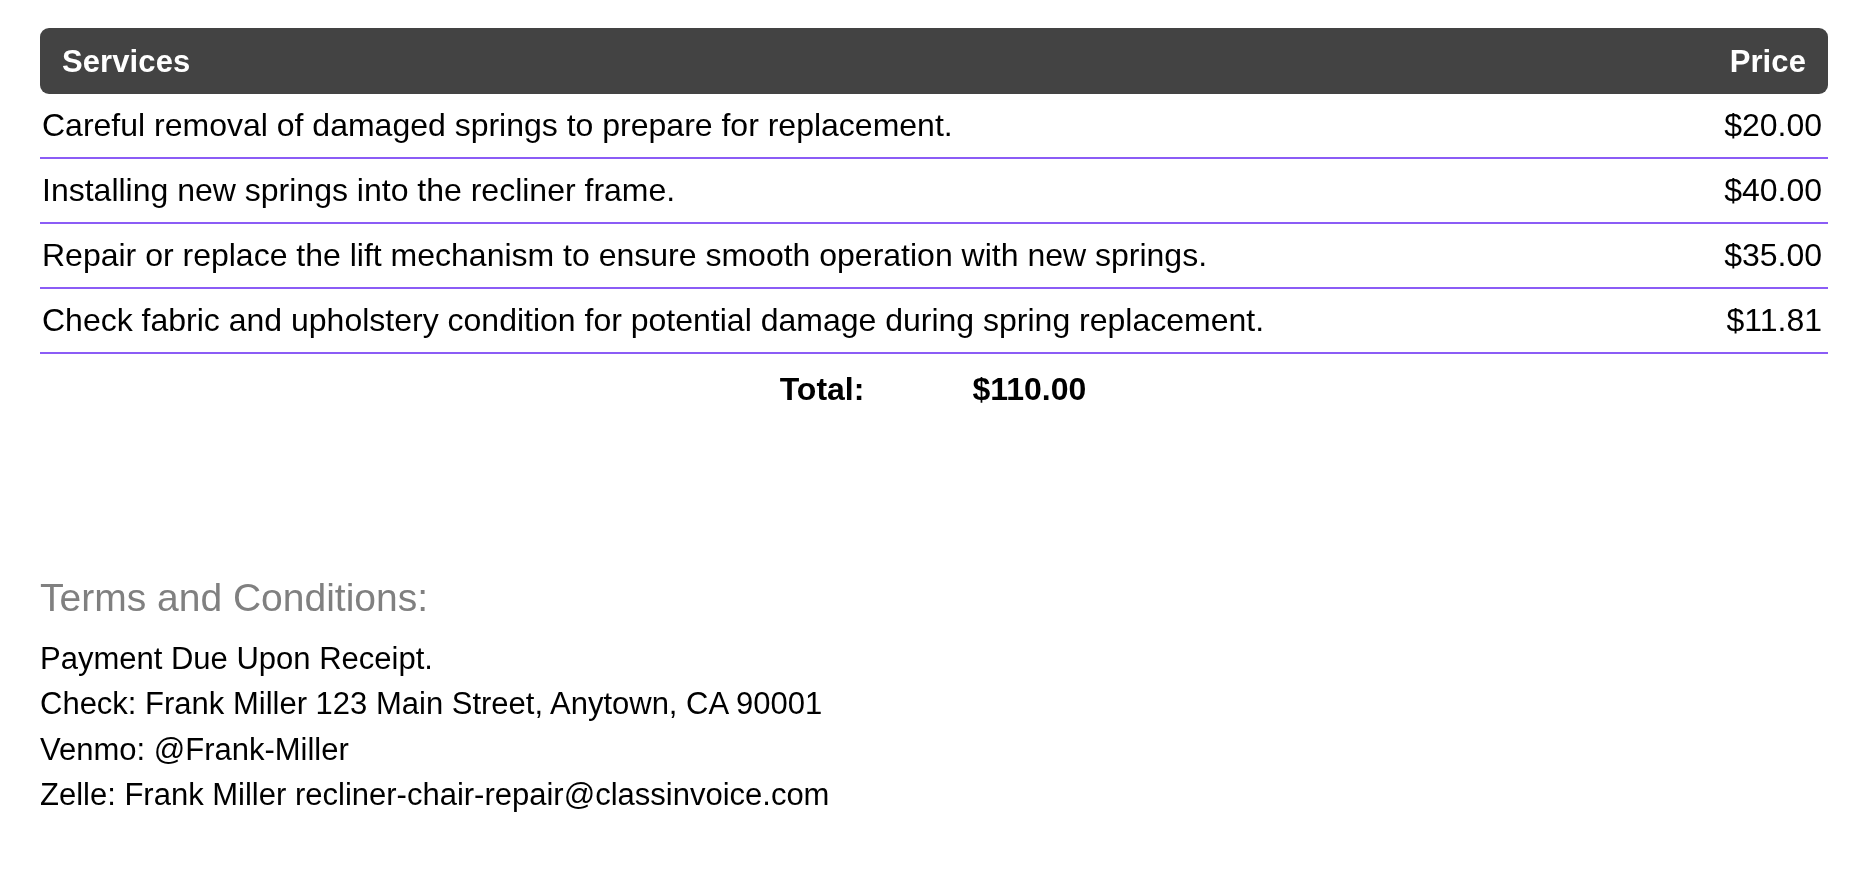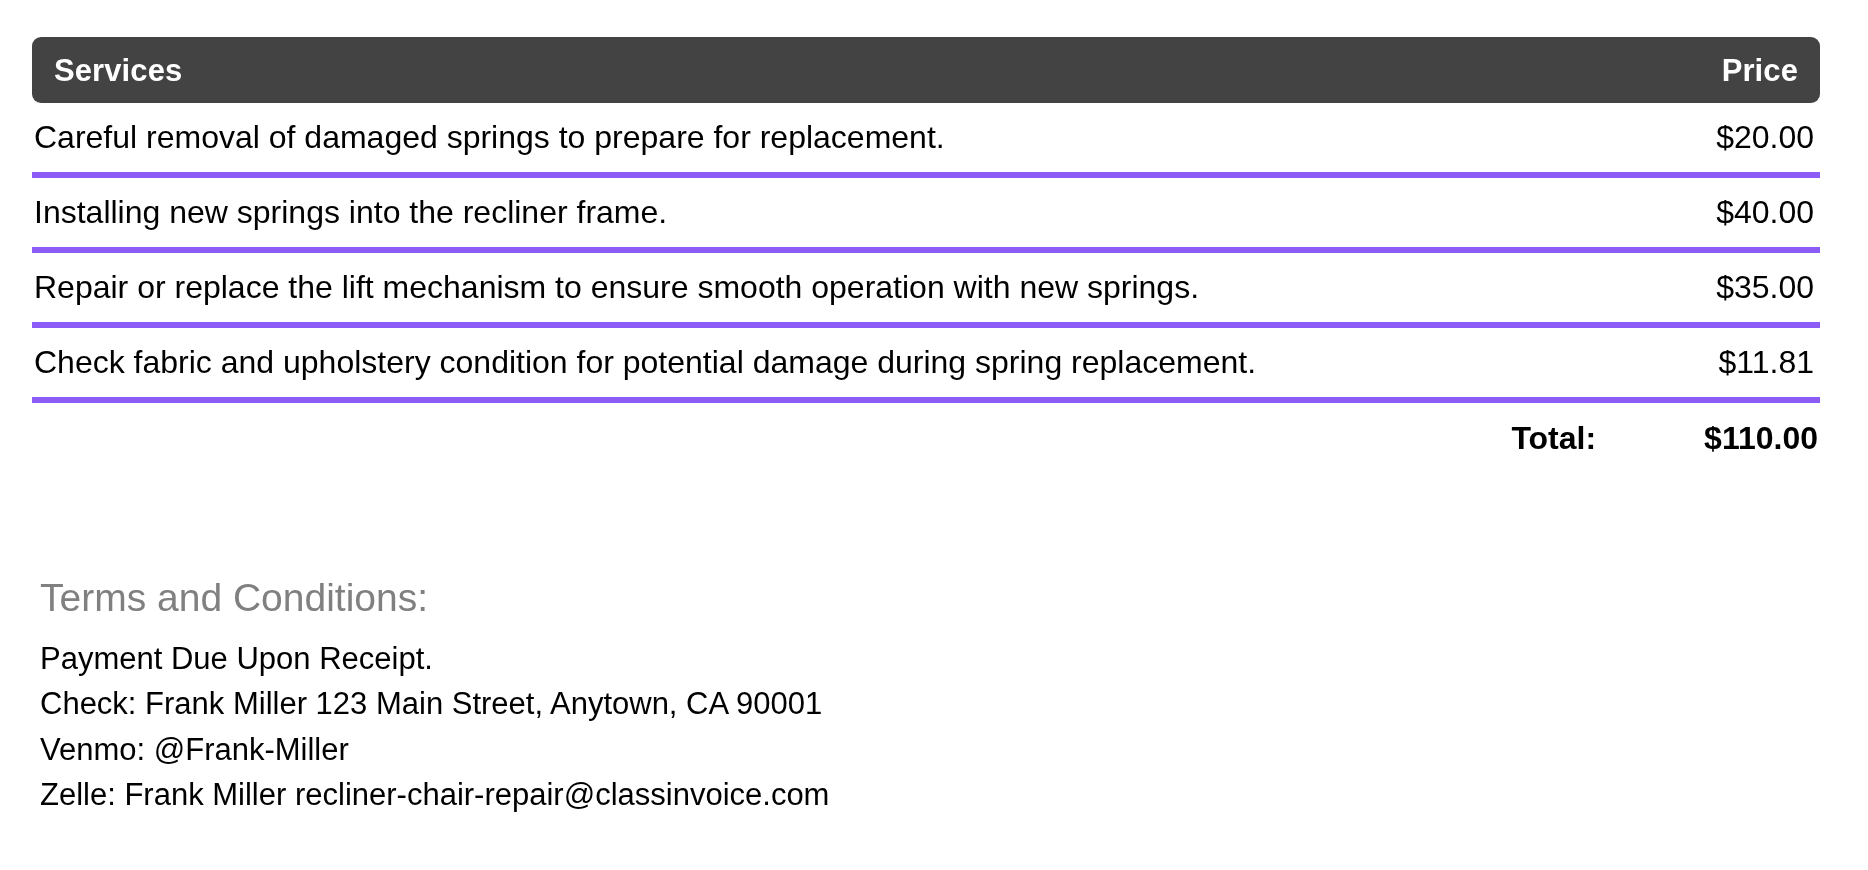--- a/index.html
+++ b/index.html
@@ -20,24 +20,23 @@
     position: relative;
     width: 1868px;
     height: 870px;
     background: #ffffff;
     box-sizing: border-box;
   }
 
   
   .services-table {
     position: absolute;
-    left: 32px;
+    left: 40px;
     top: 28px;
     width: 1788px;
-    margin-top: 9px;
   }
 
   .table-head {
     display: flex;
     align-items: center;
     justify-content: space-between;
     background: #434343;
     border-radius: 9px;
     height: 66px;
     padding: 0 22px 0 22px;
@@ -51,22 +50,22 @@
     line-height: 1;
   }
   .table-head .th-price {
     text-align: right;
   }
 
   .table-row {
     display: flex;
     align-items: center;
     justify-content: space-between;
-    height: 75px;
-    border-bottom: 6px solid #8b5cf6;
+    height: 65px;
+    border-bottom: 2px solid #8b5cf6;
     box-sizing: border-box;
     padding: 0 4px 0 2px;
   }
   .table-row .cell-desc {
     font-size: 32px;
     line-height: 1.15;
     color: #000000;
     font-weight: normal;
     white-space: nowrap;
   }
@@ -76,21 +75,21 @@
     color: #000000;
     font-weight: normal;
     text-align: right;
     white-space: nowrap;
     padding-right: 2px;
   }
 
   .total-row {
     display: flex;
     align-items: center;
-    justify-content: flex-end;
+    justify-content: center;
     height: 70px;
     box-sizing: border-box;
     padding-right: 2px;
   }
   .total-row .total-label {
     font-size: 32px;
     font-weight: bold;
     color: #000000;
     margin-right: 108px;
     white-space: nowrap;

